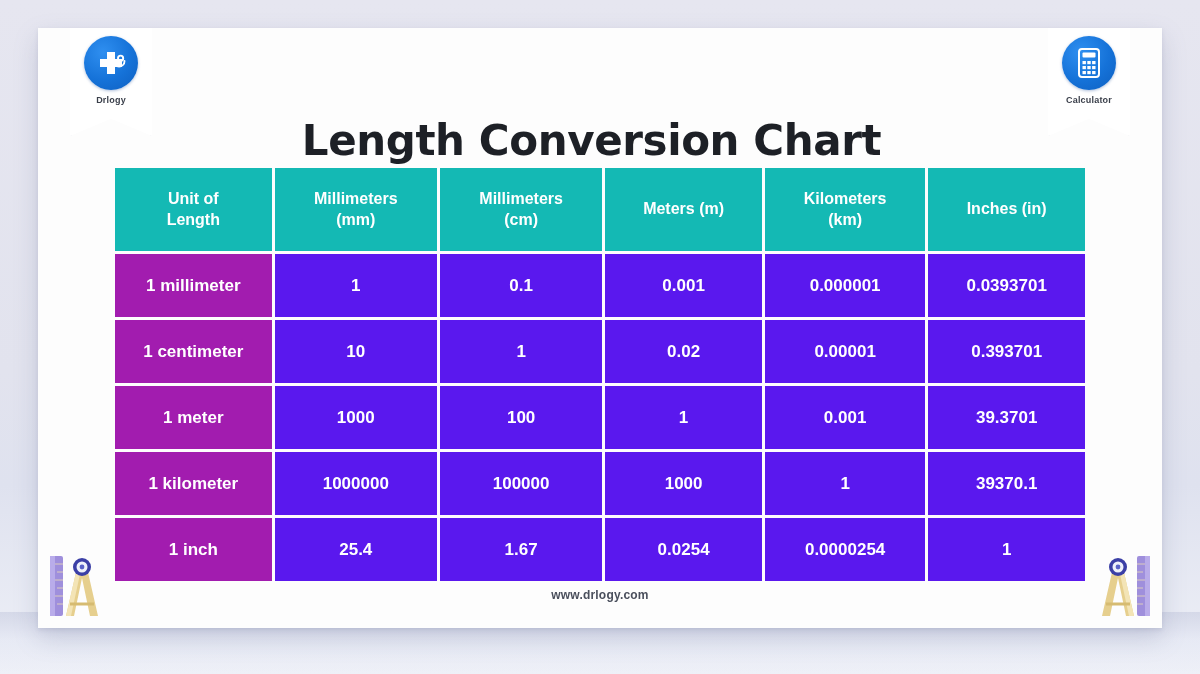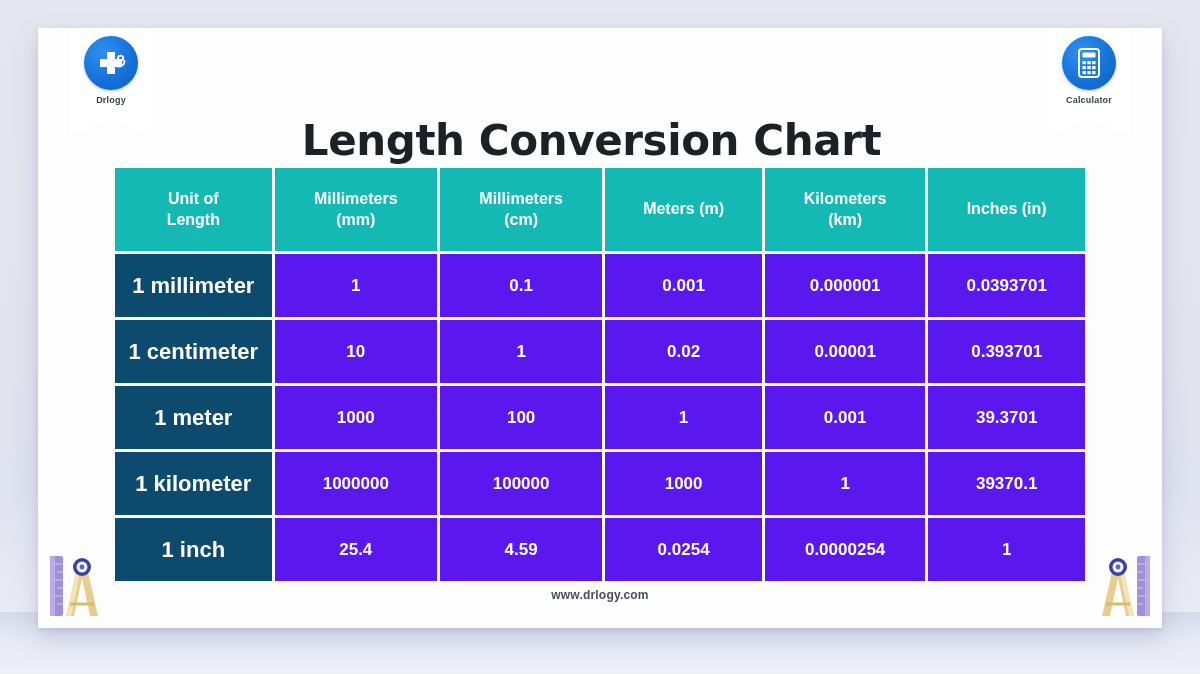--- a/index.html
+++ b/index.html
@@ -112,23 +112,23 @@
     font-weight: bold;
     padding: 0;
   }
   table.conv thead th {
     background: #14b9b4;
     height: 83px;
     font-size: 16px;
     line-height: 1.28;
   }
   table.conv tbody th.unit {
-    background: #0c4a6e;
+    background: #a21caf;
     height: 63px;
-    font-size: 22px;
+    font-size: 17px;
   }
   table.conv tbody td.val {
     background: #5a18ee;
     height: 63px;
     font-size: 17px;
   }
   
   col.c0 { width: 16.4%; }
   col.c1 { width: 17.0%; }
   col.c2 { width: 17.0%; }
@@ -264,21 +264,21 @@
           <th class="unit">1 kilometer</th>
           <td class="val">1000000</td>
           <td class="val">100000</td>
           <td class="val">1000</td>
           <td class="val">1</td>
           <td class="val">39370.1</td>
         </tr>
         <tr>
           <th class="unit">1 inch</th>
           <td class="val">25.4</td>
-          <td class="val">4.59</td>
+          <td class="val">1.67</td>
           <td class="val">0.0254</td>
           <td class="val">0.0000254</td>
           <td class="val">1</td>
         </tr>
       </tbody>
     </table>
   </div>
 
   <div class="footer-url">www.drlogy.com</div>
 

